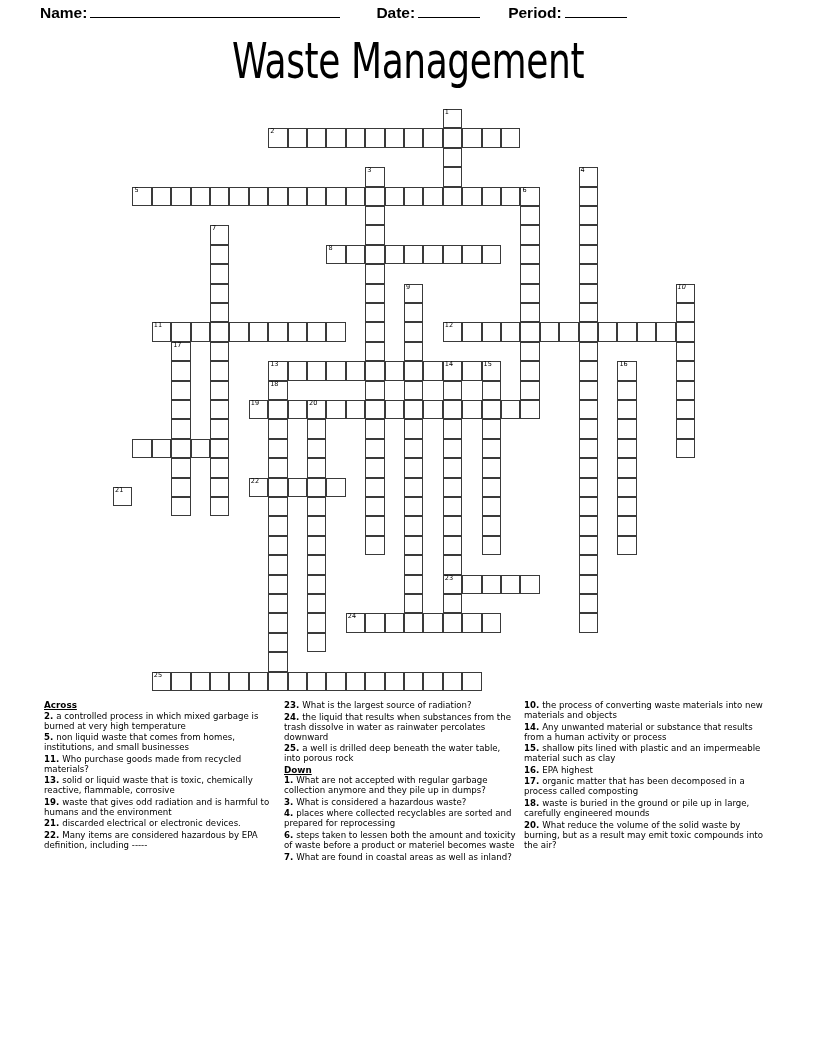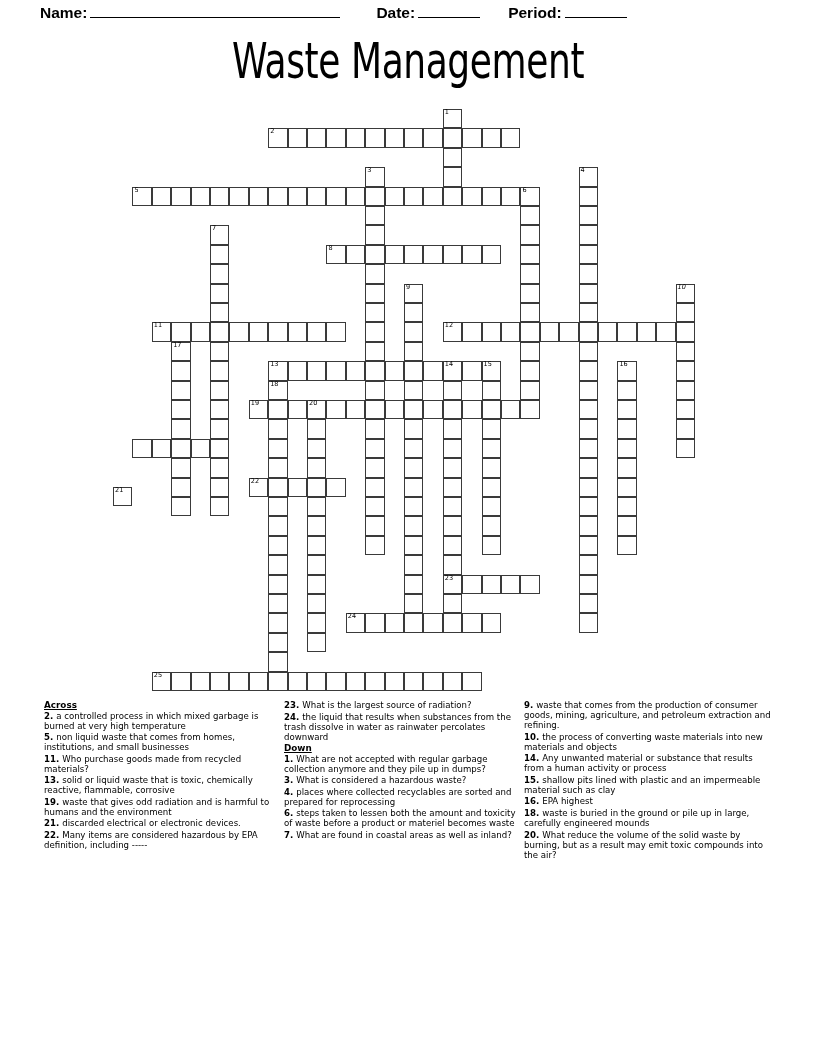--- a/index.html
+++ b/index.html
@@ -465,34 +465,35 @@
         <p class="clue"><b>13. </b><span>solid or liquid waste that is toxic, chemically reactive, flammable, corrosive</span></p>
         <p class="clue"><b>19. </b><span>waste that gives odd radiation and is harmful to humans and the environment</span></p>
         <p class="clue"><b>21. </b><span>discarded electrical or electronic devices.</span></p>
         <p class="clue"><b>22. </b><span>Many items are considered hazardous by EPA definition, including -----</span></p>
       </div>
   </div>
   <div class="clue-col col2">
     <div id="col2-top">
         <p class="clue"><b>23. </b><span>What is the largest source of radiation?</span></p>
         <p class="clue"><b>24. </b><span>the liquid that results when substances from the trash dissolve in water as rainwater percolates downward</span></p>
+        <p class="clue"><b>25. </b><span>a well is drilled deep beneath the water table, into porous rock</span></p>
       </div>
     <div class="clue-head">Down</div>
     <div id="col2-list">
         <p class="clue"><b>1. </b><span>What are not accepted with regular garbage collection anymore and they pile up in dumps?</span></p>
         <p class="clue"><b>3. </b><span>What is considered a hazardous waste?</span></p>
         <p class="clue"><b>4. </b><span>places where collected recyclables are sorted and prepared for reprocessing</span></p>
         <p class="clue"><b>6. </b><span>steps taken to lessen both the amount and toxicity of waste before a product or materiel becomes waste</span></p>
         <p class="clue"><b>7. </b><span>What are found in coastal areas as well as inland?</span></p>
       </div>
   </div>
   <div class="clue-col col3">
     <div id="col3-list">
-        <p class="clue"><b>9. </b><span>waste that comes from the production of consumer goods, mining, agriculture, and petroleum extraction and refining.</span></p>
         <p class="clue"><b>10. </b><span>the process of converting waste materials into new materials and objects</span></p>
         <p class="clue"><b>14. </b><span>Any unwanted material or substance that results from a human activity or process</span></p>
         <p class="clue"><b>15. </b><span>shallow pits lined with plastic and an impermeable material such as clay</span></p>
         <p class="clue"><b>16. </b><span>EPA highest</span></p>
+        <p class="clue"><b>17. </b><span>organic matter that has been decomposed in a process called composting</span></p>
         <p class="clue"><b>18. </b><span>waste is buried in the ground or pile up in large, carefully engineered mounds</span></p>
         <p class="clue"><b>20. </b><span>What reduce the volume of the solid waste by burning, but as a result may emit toxic compounds into the air?</span></p>
       </div>
   </div>
 </div>
 
 </body></html>

